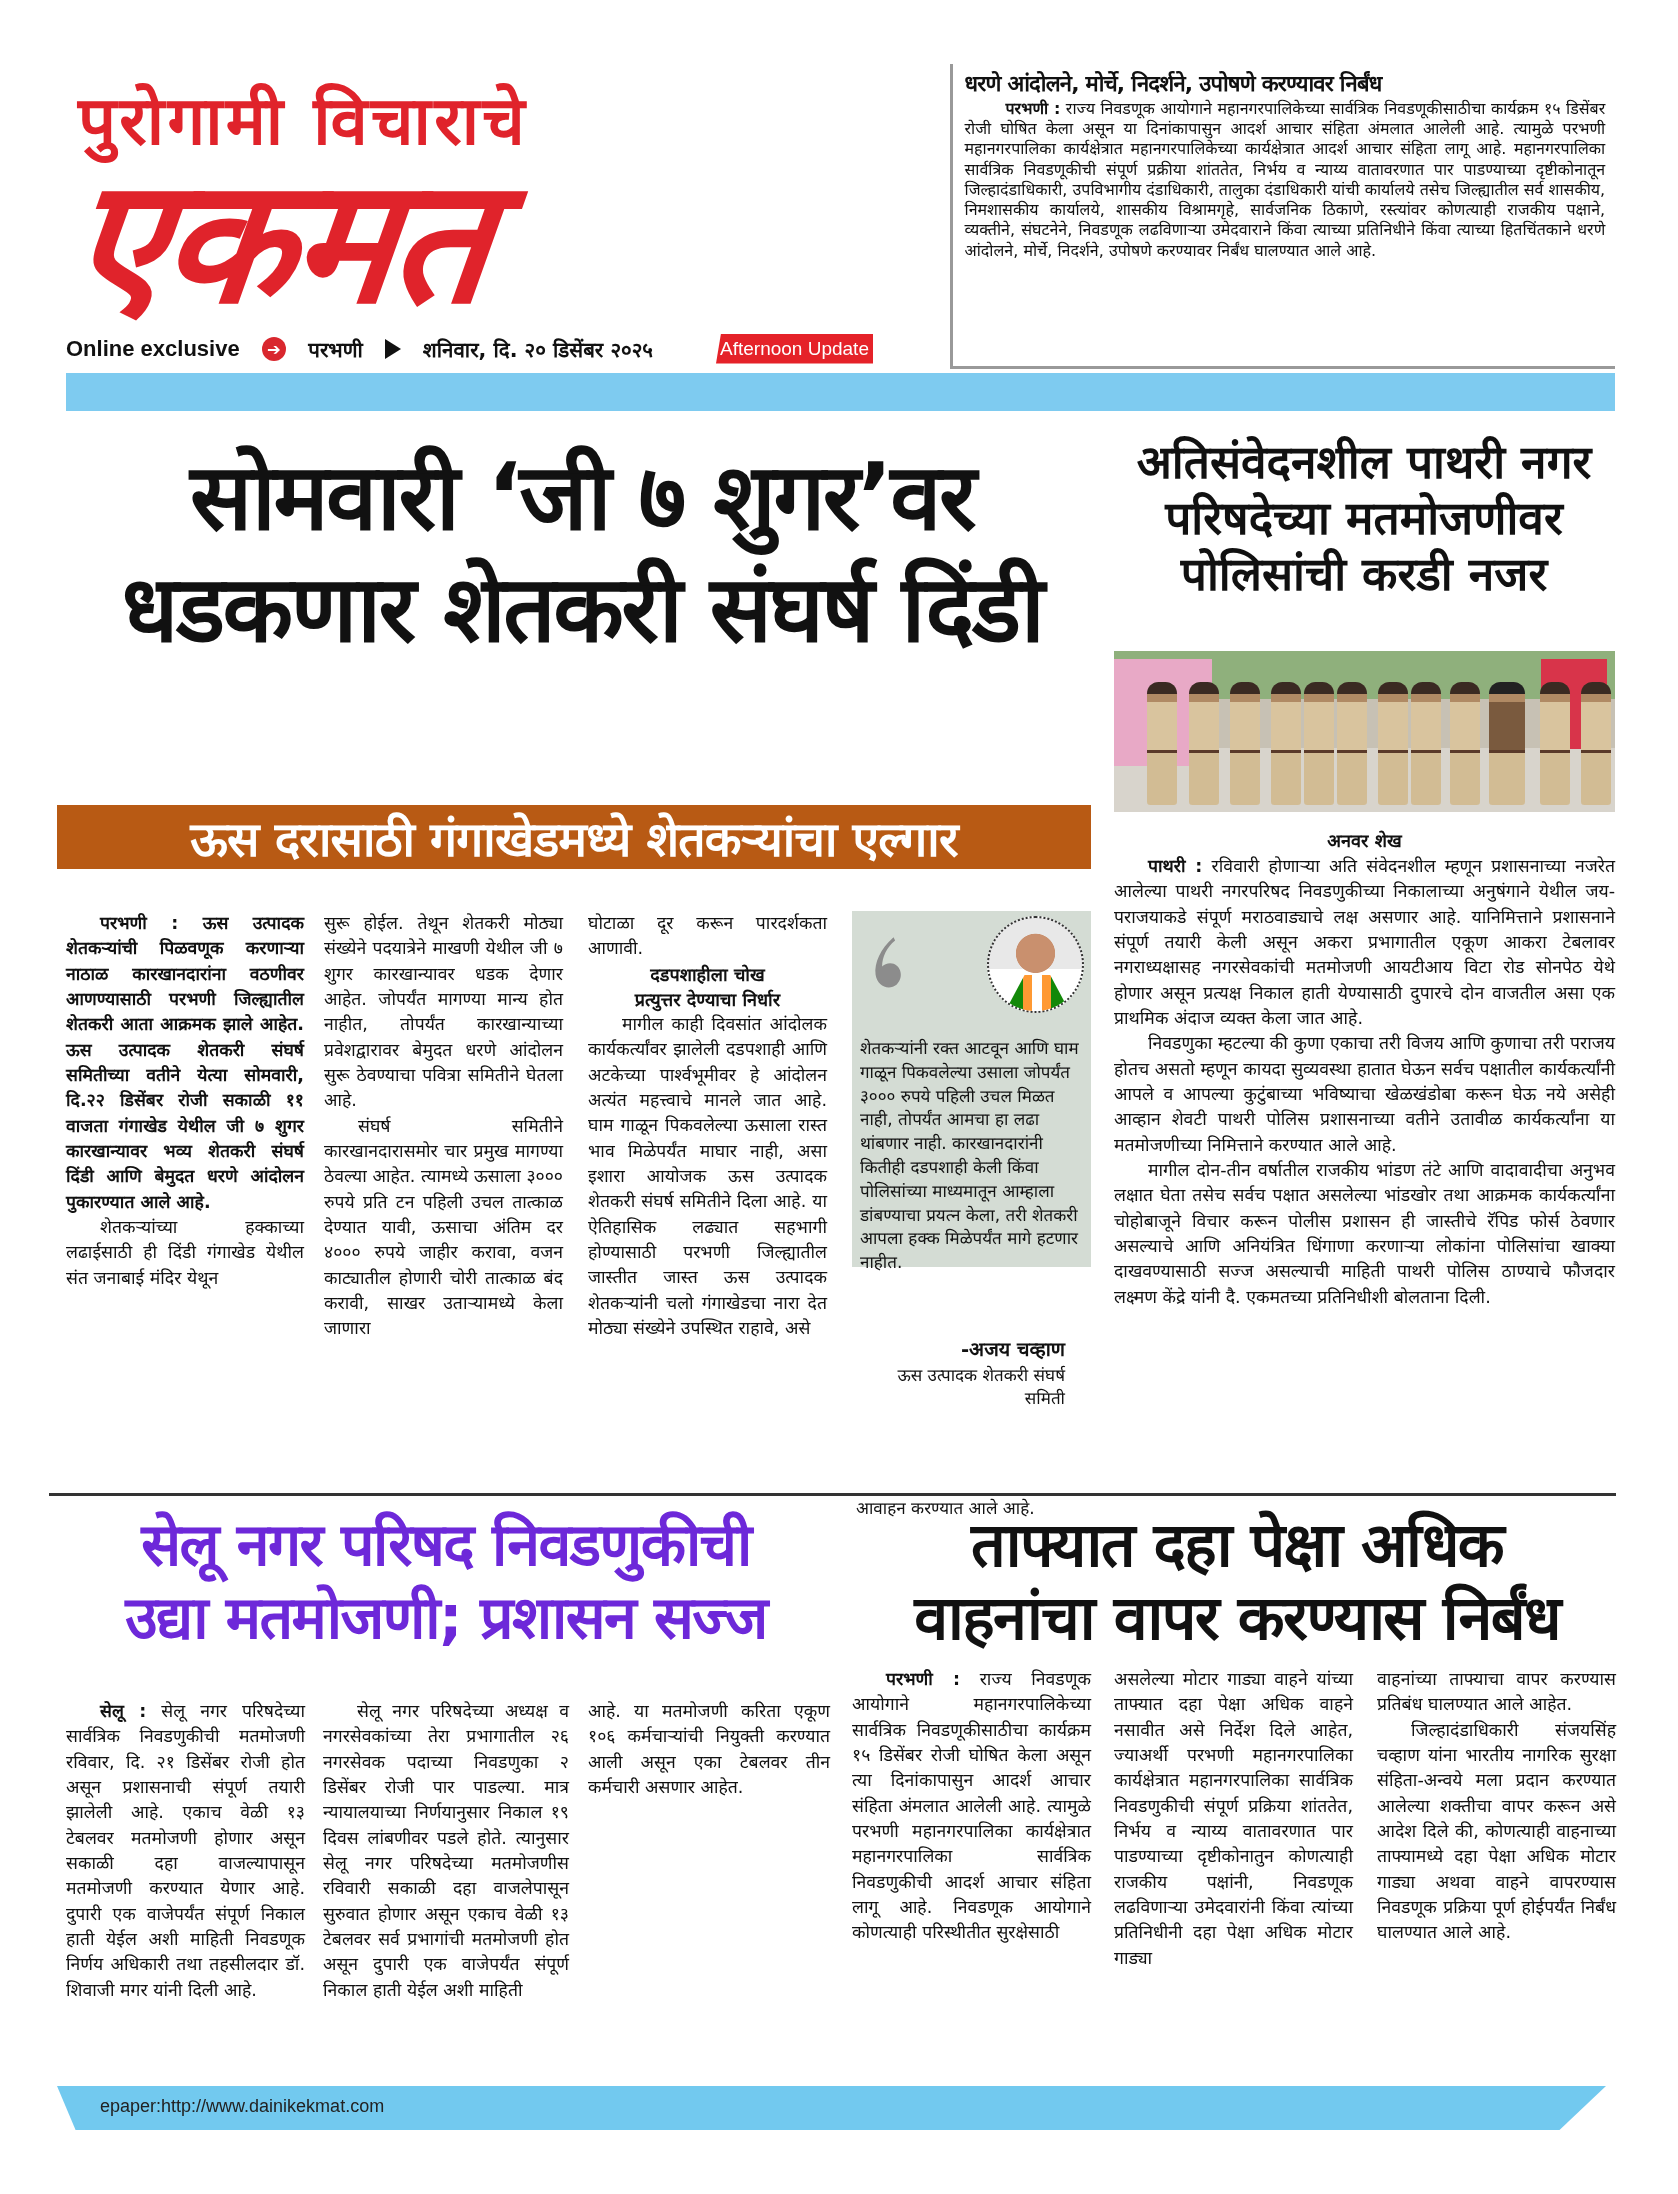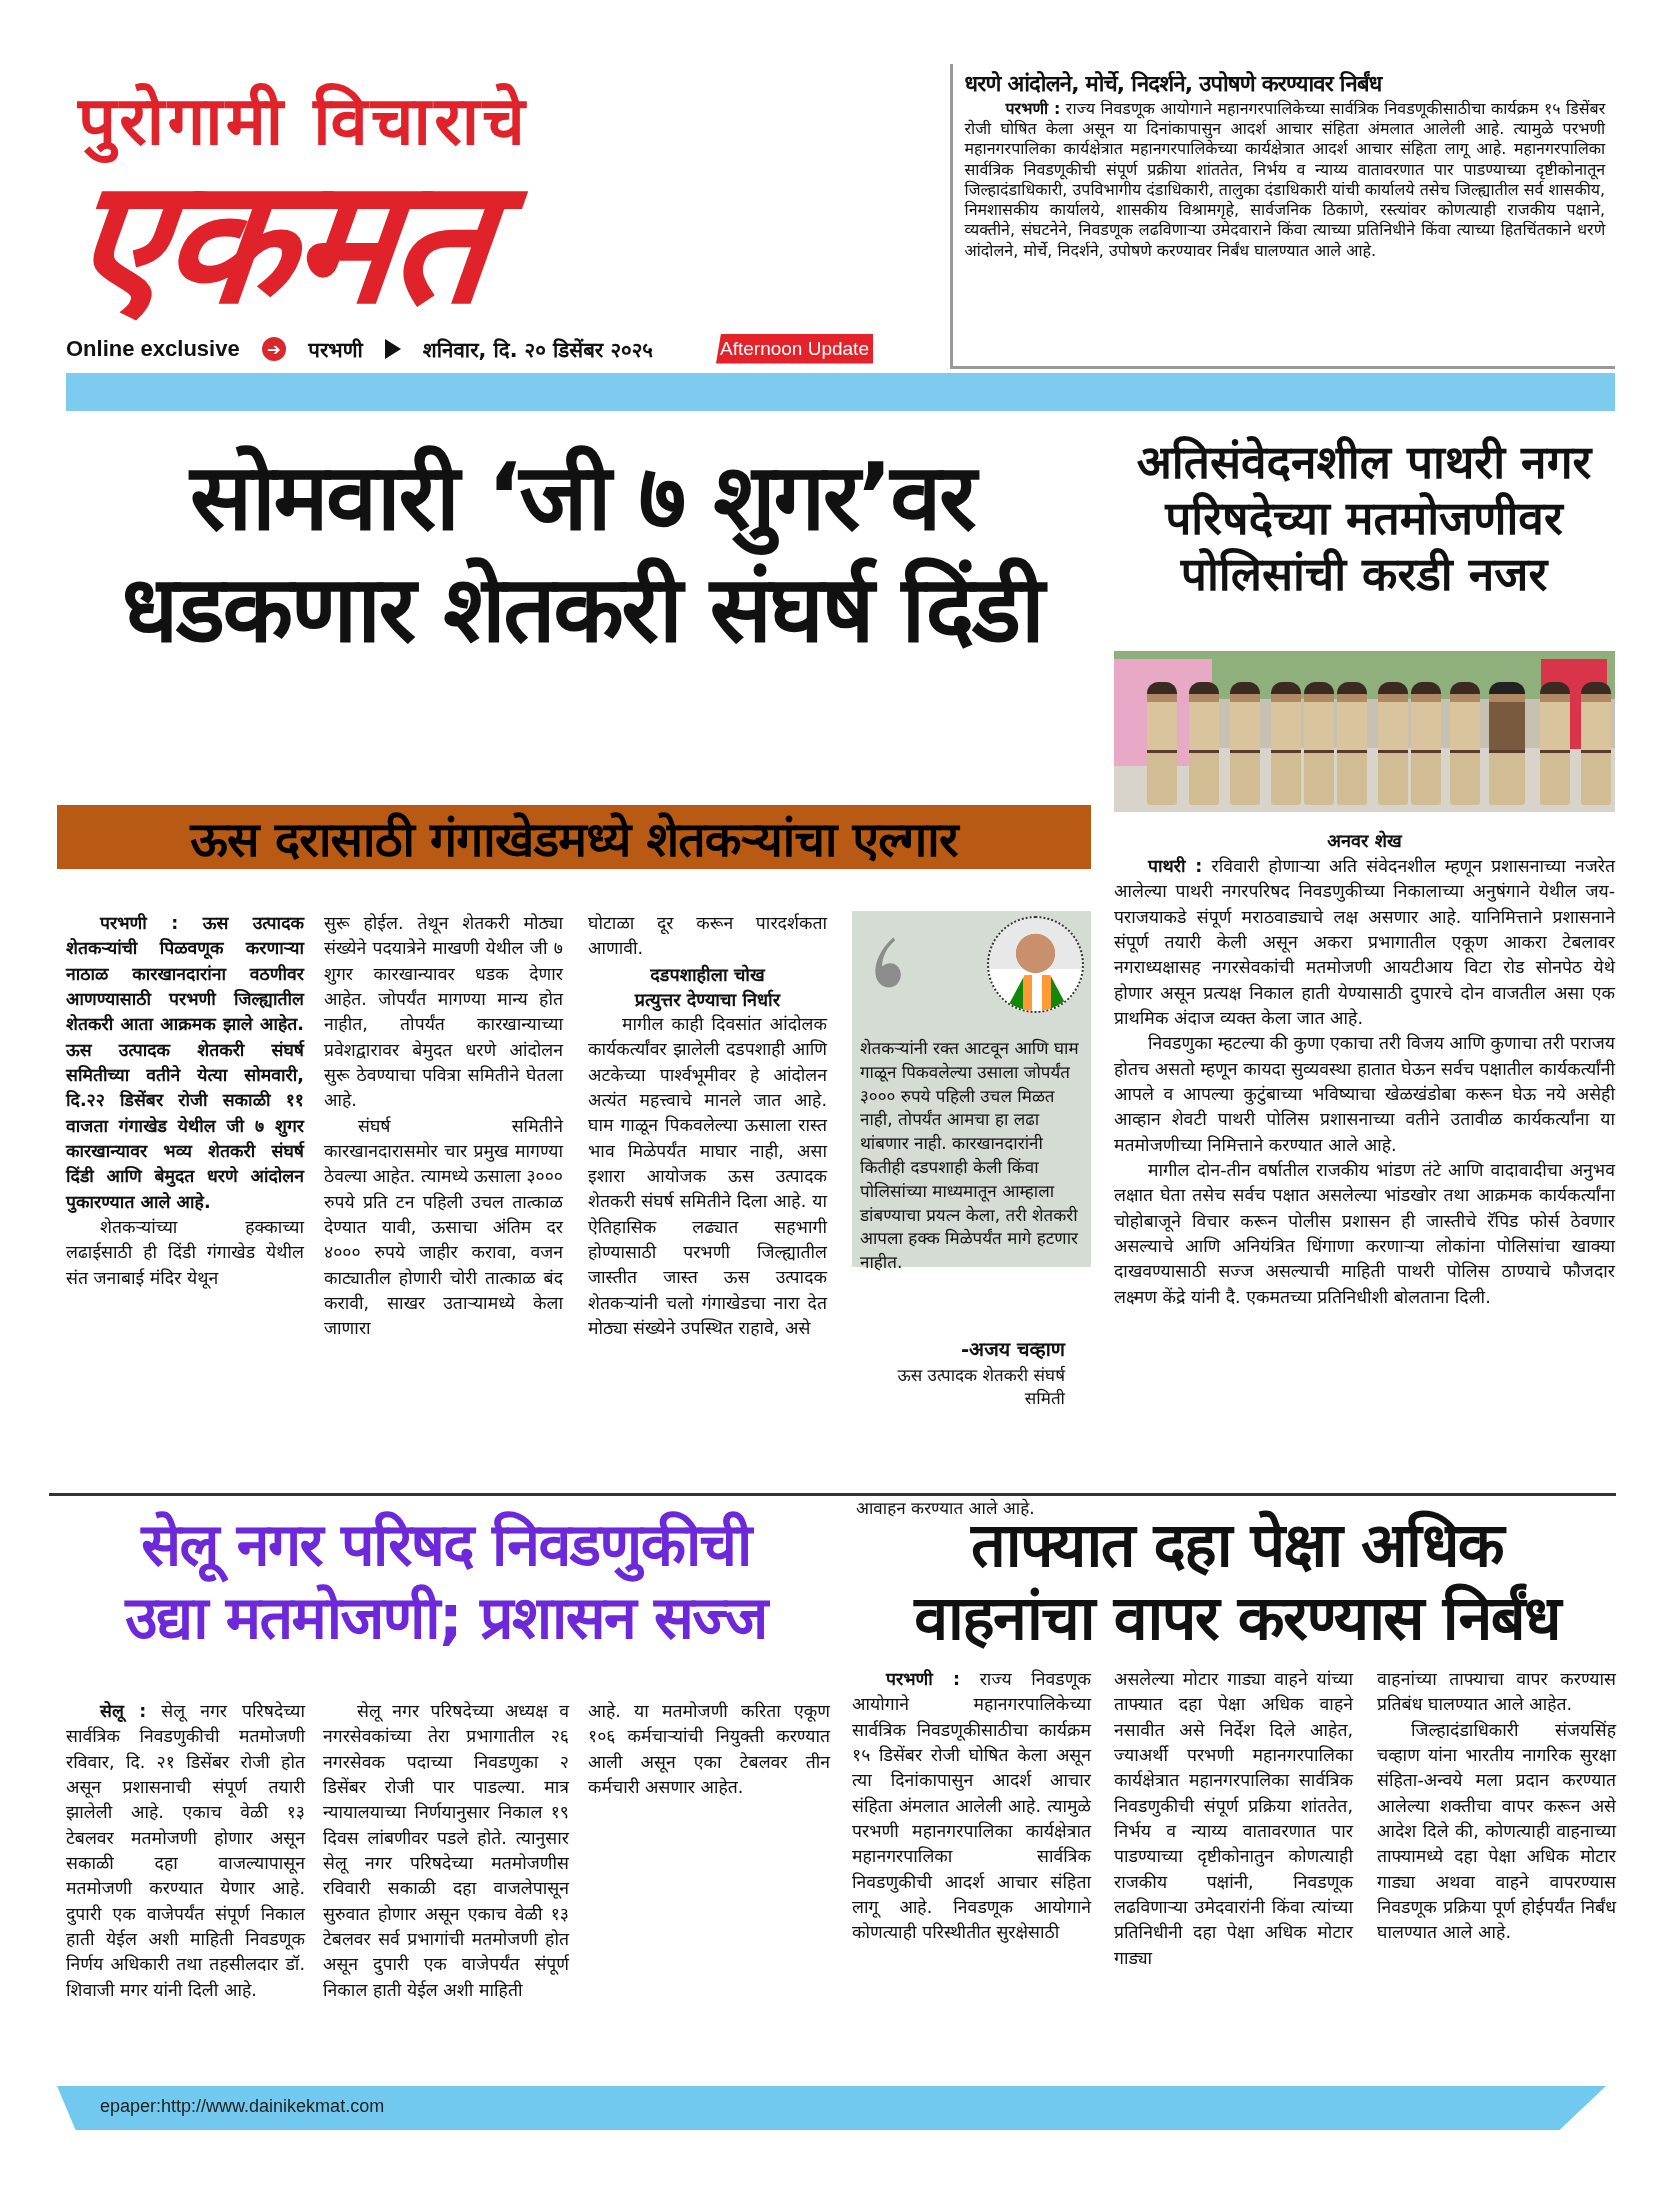--- a/index.html
+++ b/index.html
@@ -20,21 +20,21 @@
   
   .topbox { left: 950px; top: 64px; width: 665px; height: 305px; border-left: 3.3px solid #999; border-bottom: 3.3px solid #999; padding: 8.2px 9.8px 4.9px 11.5px; }
   .topbox h2 { font-size: 22px; font-weight: bold; line-height: 1.05; letter-spacing: -0.8px; white-space: nowrap; }
   .topbox p { font-family: "DejaVu Sans", sans-serif; font-size: 16px; line-height: 1.27; text-align: justify; text-indent: 41px; margin-top: 3.3px; }
   .topbox p b { font-weight: bold; }
 
   .blueband { left: 66px; top: 373px; width: 1549px; height: 38px; background: #7ecbf0; }
 
   
   .main-head { left: 66px; top: 442px; width: 1032px; text-align: center; font-size: 92px; font-weight: bold; line-height: 1.22; letter-spacing: -2.5px; }
-  .subband { left: 57px; top: 805px; width: 1034px; height: 64px; background: #b85a14; color: #000000; font-size: 48px; font-weight: bold; display: flex; align-items: center; justify-content: center; letter-spacing: -0.8px; white-space: nowrap; }
+  .subband { left: 57px; top: 805px; width: 1034px; height: 64px; background: #b85a14; color: #ffffff; font-size: 48px; font-weight: bold; display: flex; align-items: center; justify-content: center; letter-spacing: -0.8px; white-space: nowrap; }
 
   
   .col { font-size: 17.6px; line-height: 1.44; text-align: justify; }
   .col p { text-indent: 34px; }
   .col p.noindent { text-indent: 0; }
   .col.boldcol { font-weight: bold; }
   .sub-heading { font-weight: bold; text-align: center; font-size: 18px; line-height: 1.4; }
 
   .quotebox { left: 852px; top: 911px; width: 239px; height: 356px; background: #d4dcd4; padding: 8.2px 9.8px; }
   .quote-mark { left: 869px; top: 934px; width: 36px; height: 57px; }

